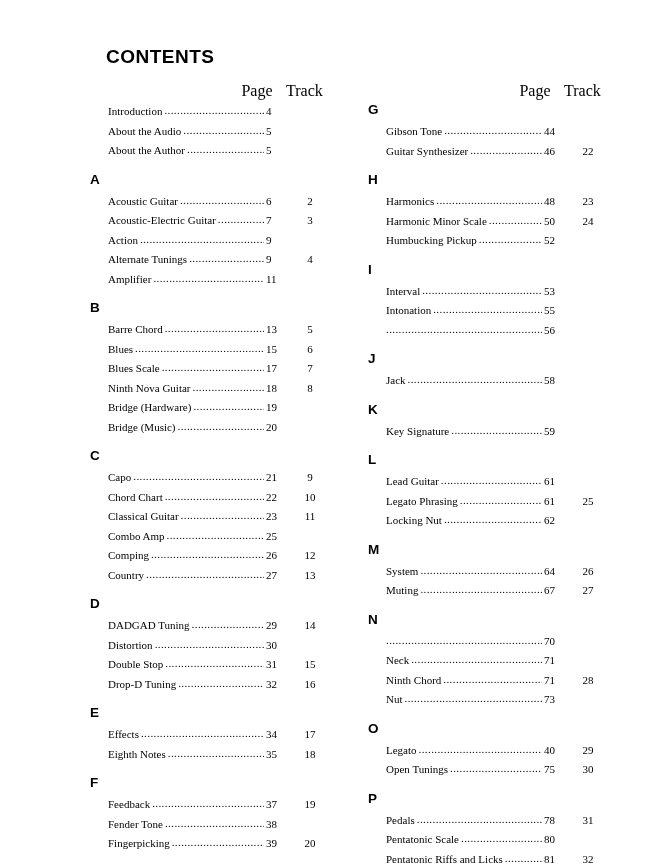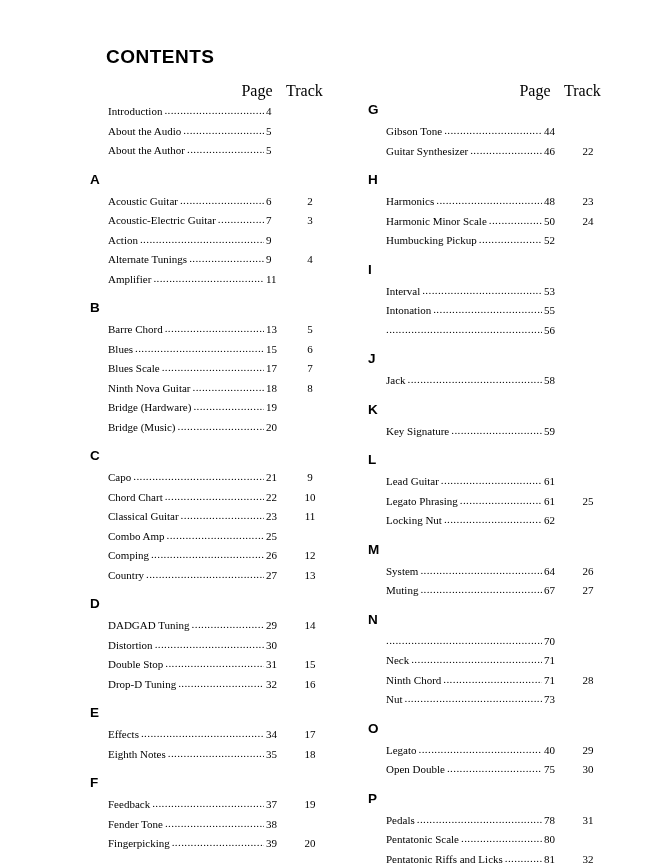--- a/index.html
+++ b/index.html
@@ -463,21 +463,21 @@
           </div>
           <div class="group-block">
             <div class="letter">O</div>
             <div class="entry">
               <span class="name">Legato</span>
               <span class="dots">........................................................................................................................</span>
               <span class="pg">40</span>
               <span class="tk">29</span>
             </div>
             <div class="entry">
-              <span class="name">Open Double</span>
+              <span class="name">Open Tunings</span>
               <span class="dots">........................................................................................................................</span>
               <span class="pg">75</span>
               <span class="tk">30</span>
             </div>
           </div>
           <div class="group-block">
             <div class="letter">P</div>
             <div class="entry">
               <span class="name">Pedals</span>
               <span class="dots">........................................................................................................................</span>

